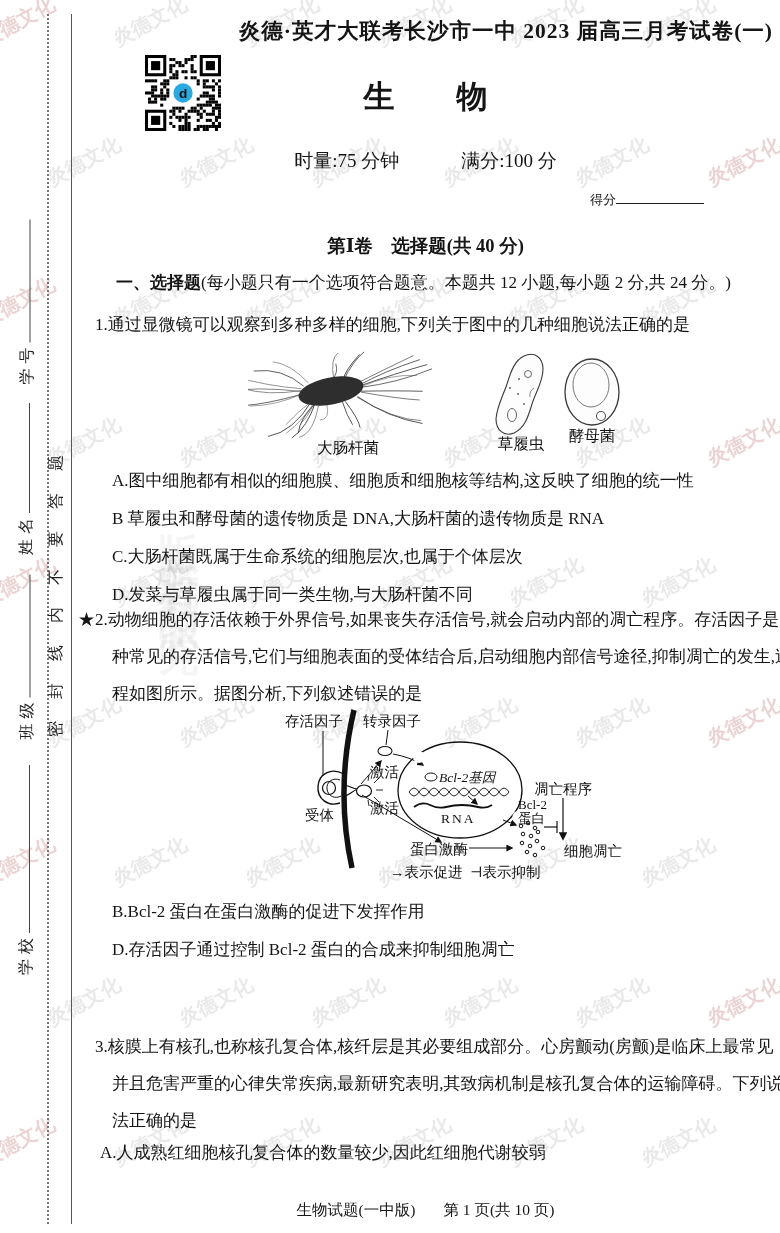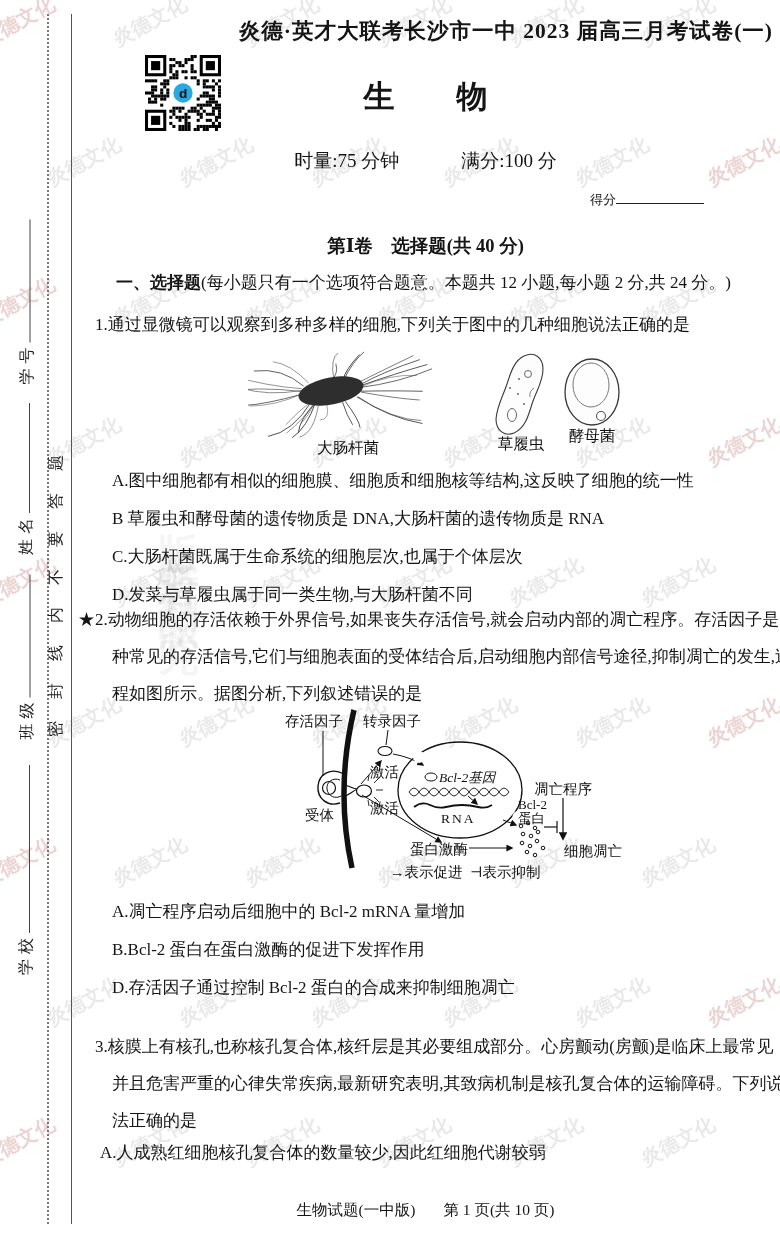--- a/index.html
+++ b/index.html
@@ -505,21 +505,20 @@
     <text x="283" y="109" font-size="13">Bcl-2</text>
     <text x="283" y="123" font-size="13.5">蛋白</text>
     <text x="175" y="154" font-size="14.5">蛋白激酶</text>
     <text x="329" y="156" font-size="14.5">细胞凋亡</text>
     <text x="155" y="177" font-size="14.5">→表示促进</text>
     <text x="235" y="177" font-size="14.5">⊣表示抑制</text>
   </svg>
 </div>
 
 <div class="abs z1 optlist" id="q2-opts">
-  <div class="opt">A.凋亡程序启动后细胞中的 Bcl-2 mRNA 量增加</div>
   <div class="opt">B.Bcl-2 蛋白在蛋白激酶的促进下发挥作用</div>
   <div class="opt">D.存活因子通过控制 Bcl-2 蛋白的合成来抑制细胞凋亡</div>
 </div>
 
 <div class="abs z1 stem" id="q3-stem">3.核膜上有核孔,也称核孔复合体,核纤层是其必要组成部分。心房颤动(房颤)是临床上最常见并且危害严重的心律失常疾病,最新研究表明,其致病机制是核孔复合体的运输障碍。下列说法正确的是</div>
 
 <div class="abs z1 optlist" id="q3-opts">
   <div class="opt">A.人成熟红细胞核孔复合体的数量较少,因此红细胞代谢较弱</div>
 </div>
 

